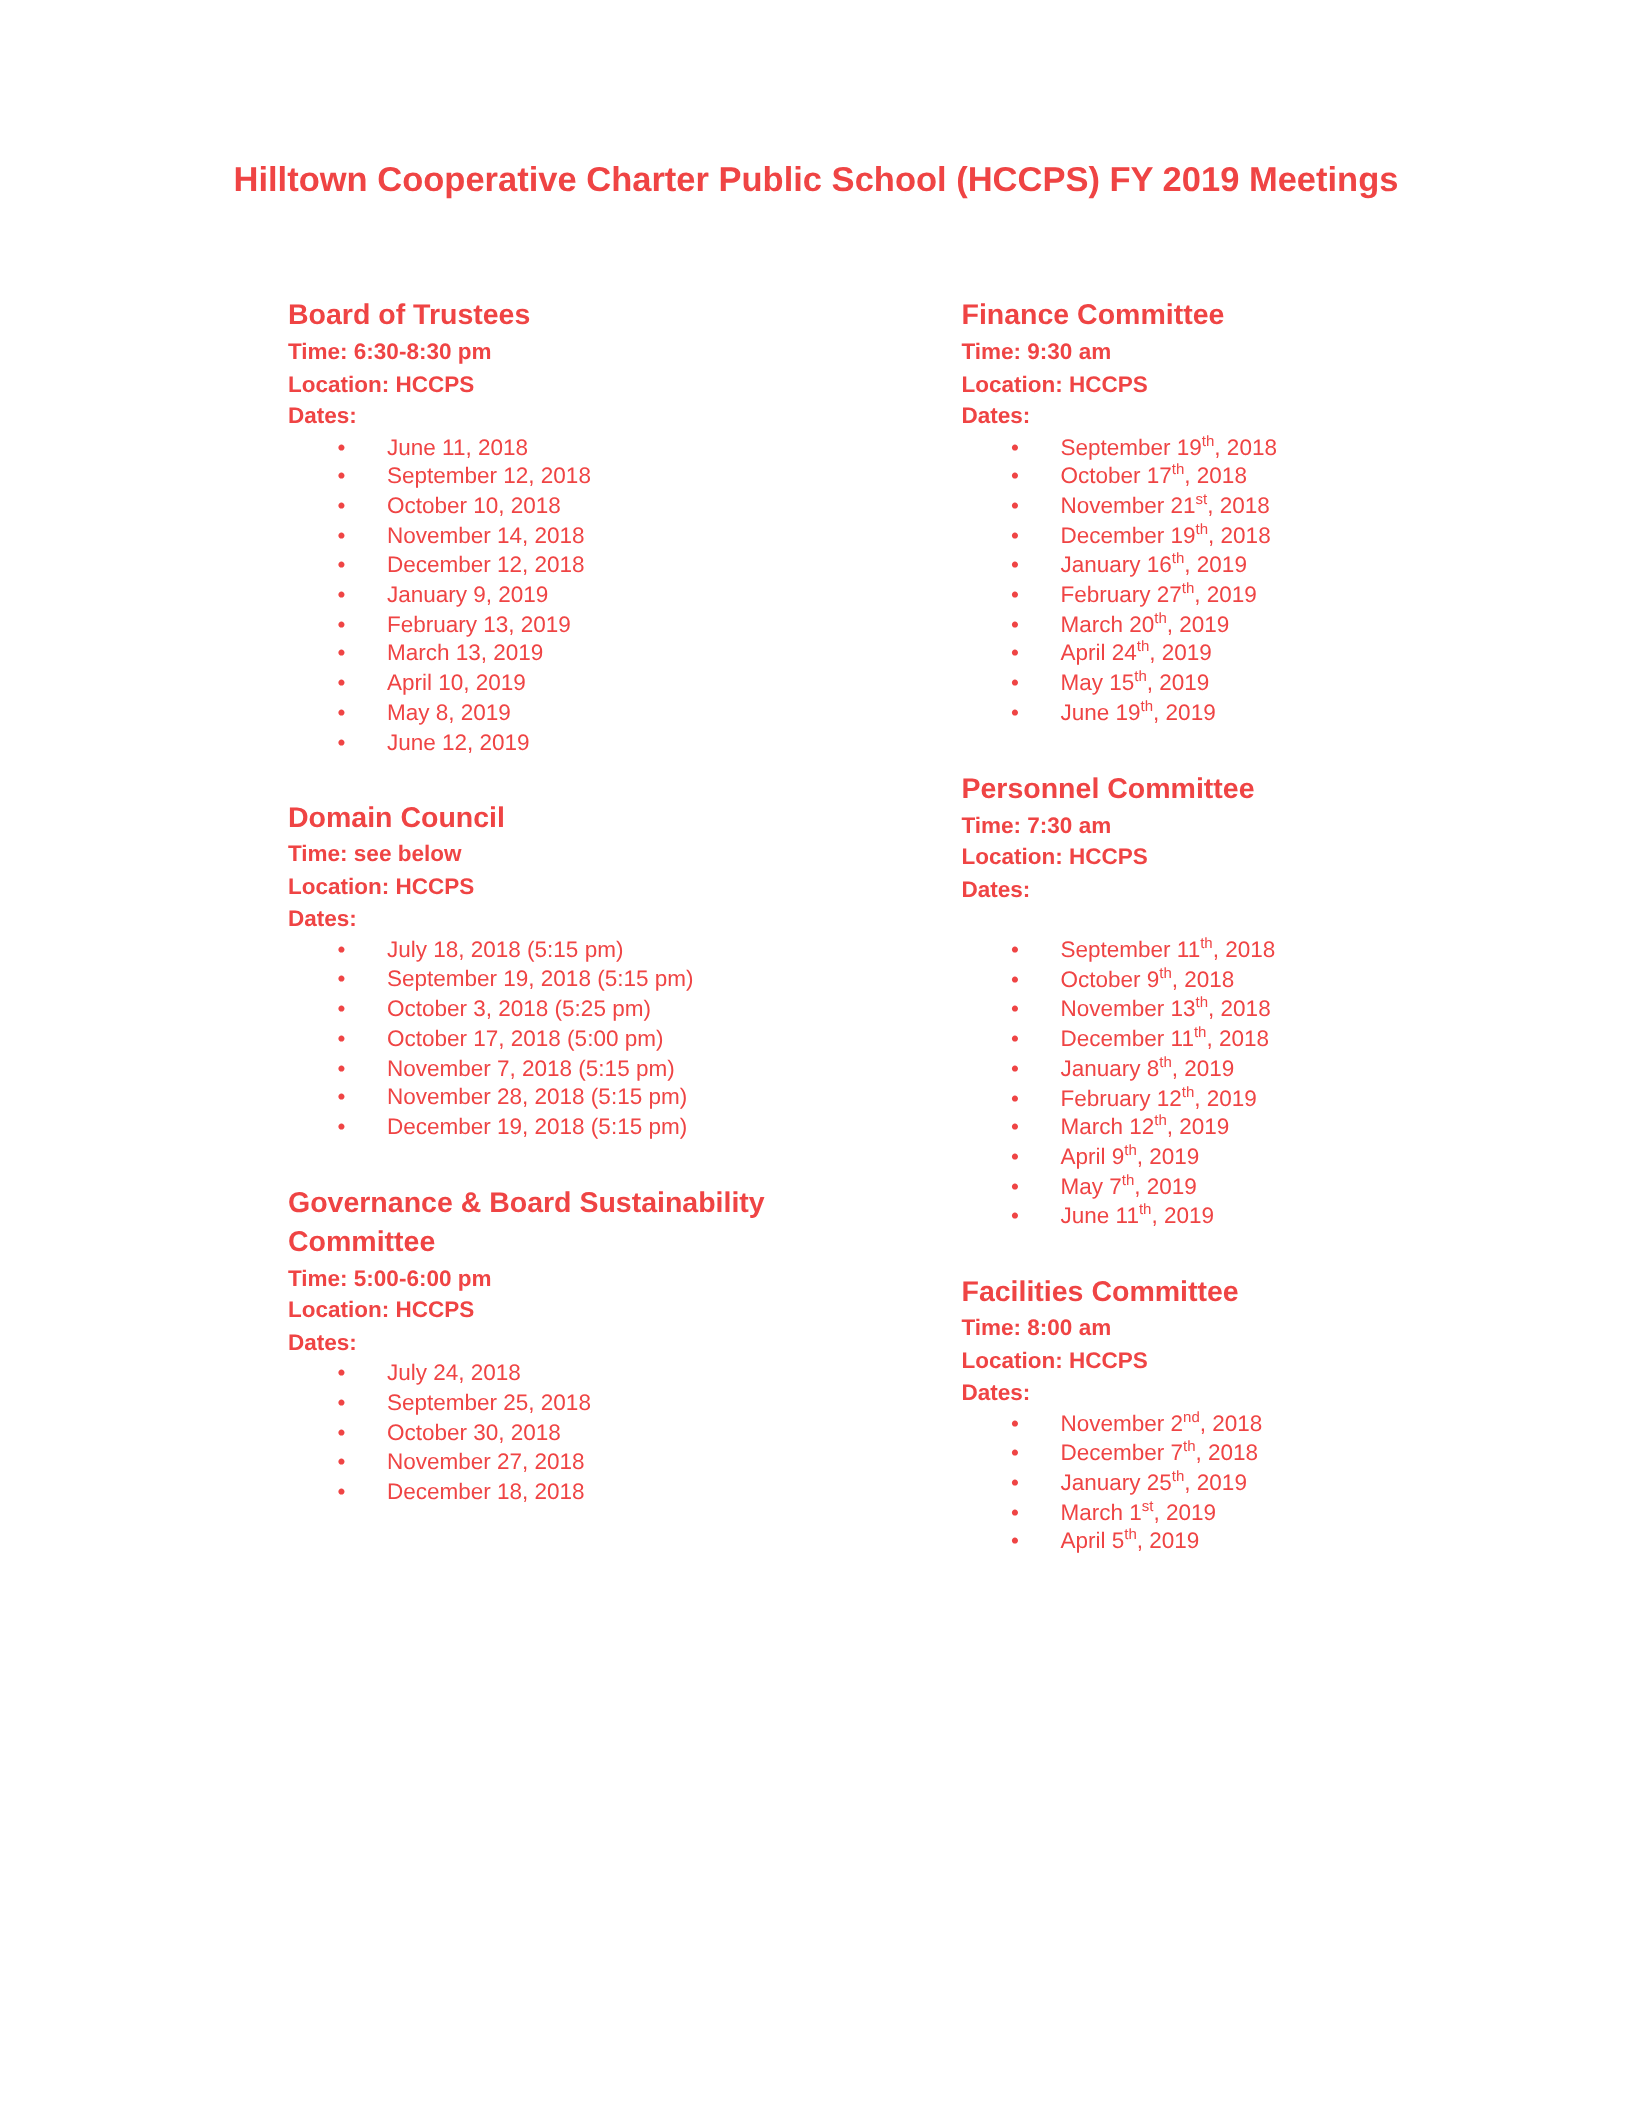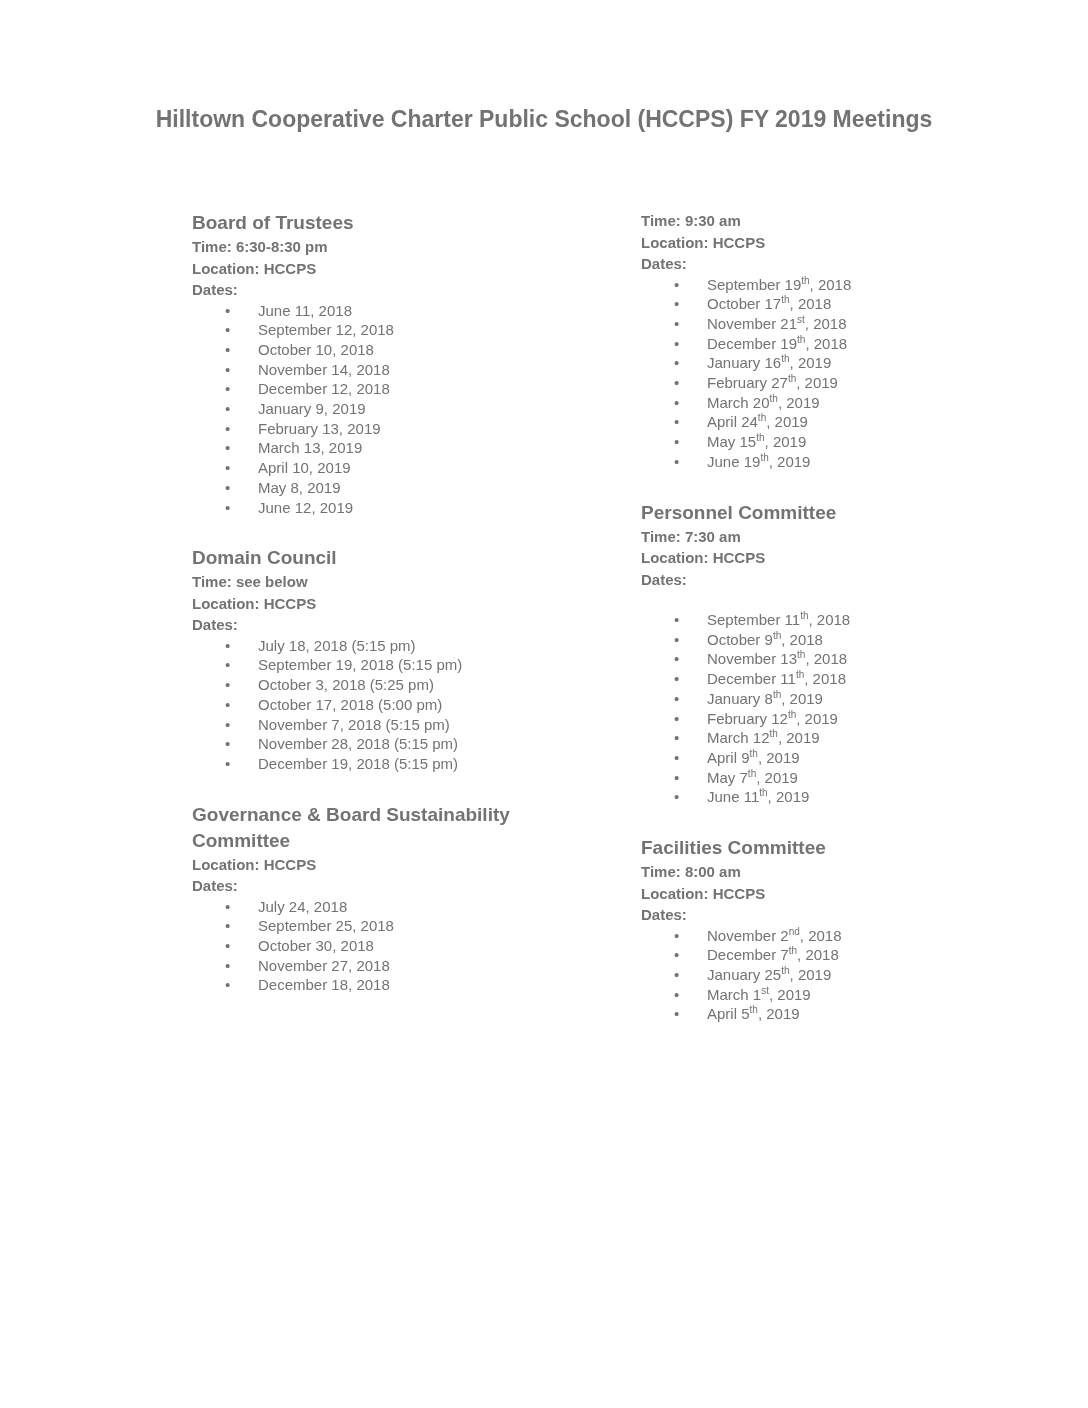--- a/index.html
+++ b/index.html
@@ -2,42 +2,42 @@
 <html><head>
 <meta charset="utf-8">
 <style>
   html, body { margin: 0; padding: 0; background: #ffffff; }
   .page {
     position: relative;
     width: 1088px;
     height: 1408px;
     background: #ffffff;
     font-family: "Liberation Sans", sans-serif;
-    color: #737373;
+    color: #ef4444;
     overflow: hidden;
   }
   .title {
     position: absolute;
     top: 102px;
     left: 0;
     width: 100%;
     text-align: center;
     font-size: 23px;
     font-weight: 700;
     line-height: 34px;
     white-space: nowrap;
   }
   .column {
     position: absolute;
     top: 198px;
     width: 368px;
   }
   .column.left  { left: 192px; }
   .column.right { left: 641px; }
-  .section { margin: 12px 0 28px 0; }
+  .section { margin: 0 0 28px 0; }
   .heading {
     font-size: 19px;
     font-weight: 700;
     line-height: 26px;
   }
   .meta {
     font-size: 15px;
     line-height: 21.5px;
     font-weight: bold;
   }
@@ -102,33 +102,35 @@
           <li>October 3, 2018 (5:25 pm)</li>
           <li>October 17, 2018 (5:00 pm)</li>
           <li>November 7, 2018 (5:15 pm)</li>
           <li>November 28, 2018 (5:15 pm)</li>
           <li>December 19, 2018 (5:15 pm)</li>
         </ul>
       </div>
       <div class="section">
         <div class="heading">Governance &amp; Board Sustainability</div>
         <div class="heading">Committee</div>
+        <div class="meta">Time: 5:00-6:00 pm</div>
         <div class="meta">Location: HCCPS</div>
         <div class="meta">Dates:</div>
         <ul class="dates">
           <li>July 24, 2018</li>
           <li>September 25, 2018</li>
           <li>October 30, 2018</li>
           <li>November 27, 2018</li>
           <li>December 18, 2018</li>
         </ul>
       </div>
     </div>
   <div class="column right">
       <div class="section">
+        <div class="heading">Finance Committee</div>
         <div class="meta">Time: 9:30 am</div>
         <div class="meta">Location: HCCPS</div>
         <div class="meta">Dates:</div>
         <ul class="dates">
           <li>September 19<sup>th</sup>, 2018</li>
           <li>October 17<sup>th</sup>, 2018</li>
           <li>November 21<sup>st</sup>, 2018</li>
           <li>December 19<sup>th</sup>, 2018</li>
           <li>January 16<sup>th</sup>, 2019</li>
           <li>February 27<sup>th</sup>, 2019</li>

